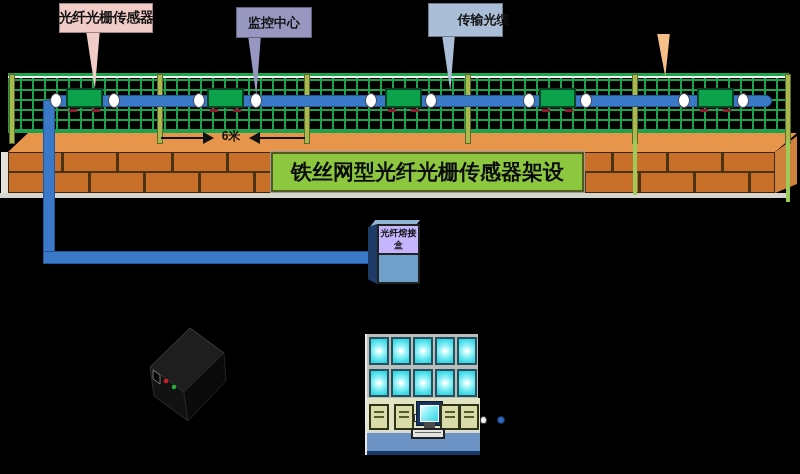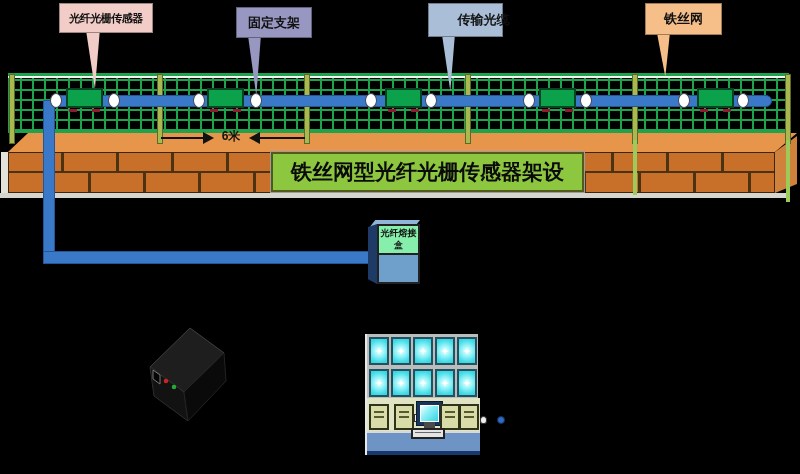--- a/index.html
+++ b/index.html
@@ -4,21 +4,21 @@
 <style>
   html,body{margin:0;padding:0;background:#000;}
   #stage{position:relative;width:800px;height:474px;background:#000;overflow:hidden;
          font-family:"Liberation Sans",sans-serif;color:#111;}
   #stage *{position:absolute;box-sizing:border-box;}
 
   
   .callout{display:flex;align-items:center;justify-content:center;
            font-weight:bold;font-size:13px;color:#111;border:1px solid rgba(0,0,0,.35);
            white-space:nowrap;z-index:30;}
-  .c1{left:59px;top:3px;width:94px;height:30px;background:#F2CCC6;font-size:11px;letter-spacing:-.5px;}
+  .c1{left:59px;top:3px;width:94px;height:30px;background:#F2CCC6;font-size:14px;letter-spacing:-.5px;}
   .c2{left:236px;top:7px;width:76px;height:31px;background:#9897C1;}
   .c3{left:428px;top:3px;width:75px;height:34px;background:#AABFD7;padding-left:36px;}
   .c4{left:645px;top:3px;width:77px;height:32px;background:#F6BE88;}
   .pointer{clip-path:polygon(8% 0,92% 0,62% 100%);z-index:29;}
   .p1{left:85px;top:32px;width:16px;height:57px;background:#F2CCC6;}
   .p2{left:247px;top:37px;width:15px;height:59px;background:#9897C1;}
   .p3{left:441px;top:36px;width:15px;height:55px;background:#AABFD7;}
   .p4{left:656px;top:34px;width:15px;height:43px;background:#F6BE88;}
 
   
@@ -68,21 +68,21 @@
           border:2px solid #51591C;box-shadow:0 0 0 1px #9C9C9C;z-index:15;
           display:flex;align-items:center;justify-content:center;
           font-size:21px;font-weight:bold;color:#0B0B0B;white-space:nowrap;}
 
   
   .splice{left:365px;top:218px;width:58px;height:70px;z-index:11;}
   .splice .top{left:3px;top:2px;width:52px;height:8px;background:#8FB6D6;
                clip-path:polygon(14% 0,100% 0,88% 100%,2% 100%);}
   .splice .side{left:3px;top:6px;width:9px;height:60px;background:#1E3A66;
                 clip-path:polygon(0 5%,100% 0,100% 100%,0 92%);}
-  .splice .label{left:12px;top:6px;width:43px;height:31px;background:#86efac;border:2px solid #222;
+  .splice .label{left:12px;top:6px;width:43px;height:31px;background:#c4b5fd;border:2px solid #222;
                  display:flex;align-items:center;justify-content:center;text-align:center;
                  font-size:9px;font-weight:bold;line-height:1.25;}
   .splice .body{left:12px;top:37px;width:43px;height:29px;background:#6FA0CC;
                 border:2px solid #222;border-top:none;}
 
   
   .proc{left:133px;top:320px;width:100px;height:108px;z-index:11;}
   .proc-label{left:225px;top:338px;width:140px;height:28px;background:#D9D9D9;border:1px solid #555;
               display:flex;align-items:center;justify-content:center;
               font-size:15px;font-weight:bold;white-space:nowrap;z-index:11;}
@@ -117,23 +117,22 @@
   .mc-label{left:479px;top:424px;width:87px;height:27px;background:#FEFEFE;
             border:3px solid #28B24E;display:flex;align-items:center;justify-content:center;
             font-size:18px;font-weight:bold;color:#111;z-index:12;white-space:nowrap;}
 </style>
 </head>
 <body>
 
 <div id="stage">
 
   <div class="callout c1">光纤光栅传感器</div>
-  <div class="callout c2">固定支架</div>
+  <div class="callout c2">监控中心</div>
   <div class="callout c3">传输光缆</div>
-  <div class="callout c4">铁丝网</div>
   <div class="pointer p1"></div>
   <div class="pointer p2"></div>
   <div class="pointer p3"></div>
   <div class="pointer p4"></div>
 
   <div class="rail"></div>
   <div class="rail-hl"></div>
   <div class="mesh"></div>
 
   <div class="wall-top"></div>

